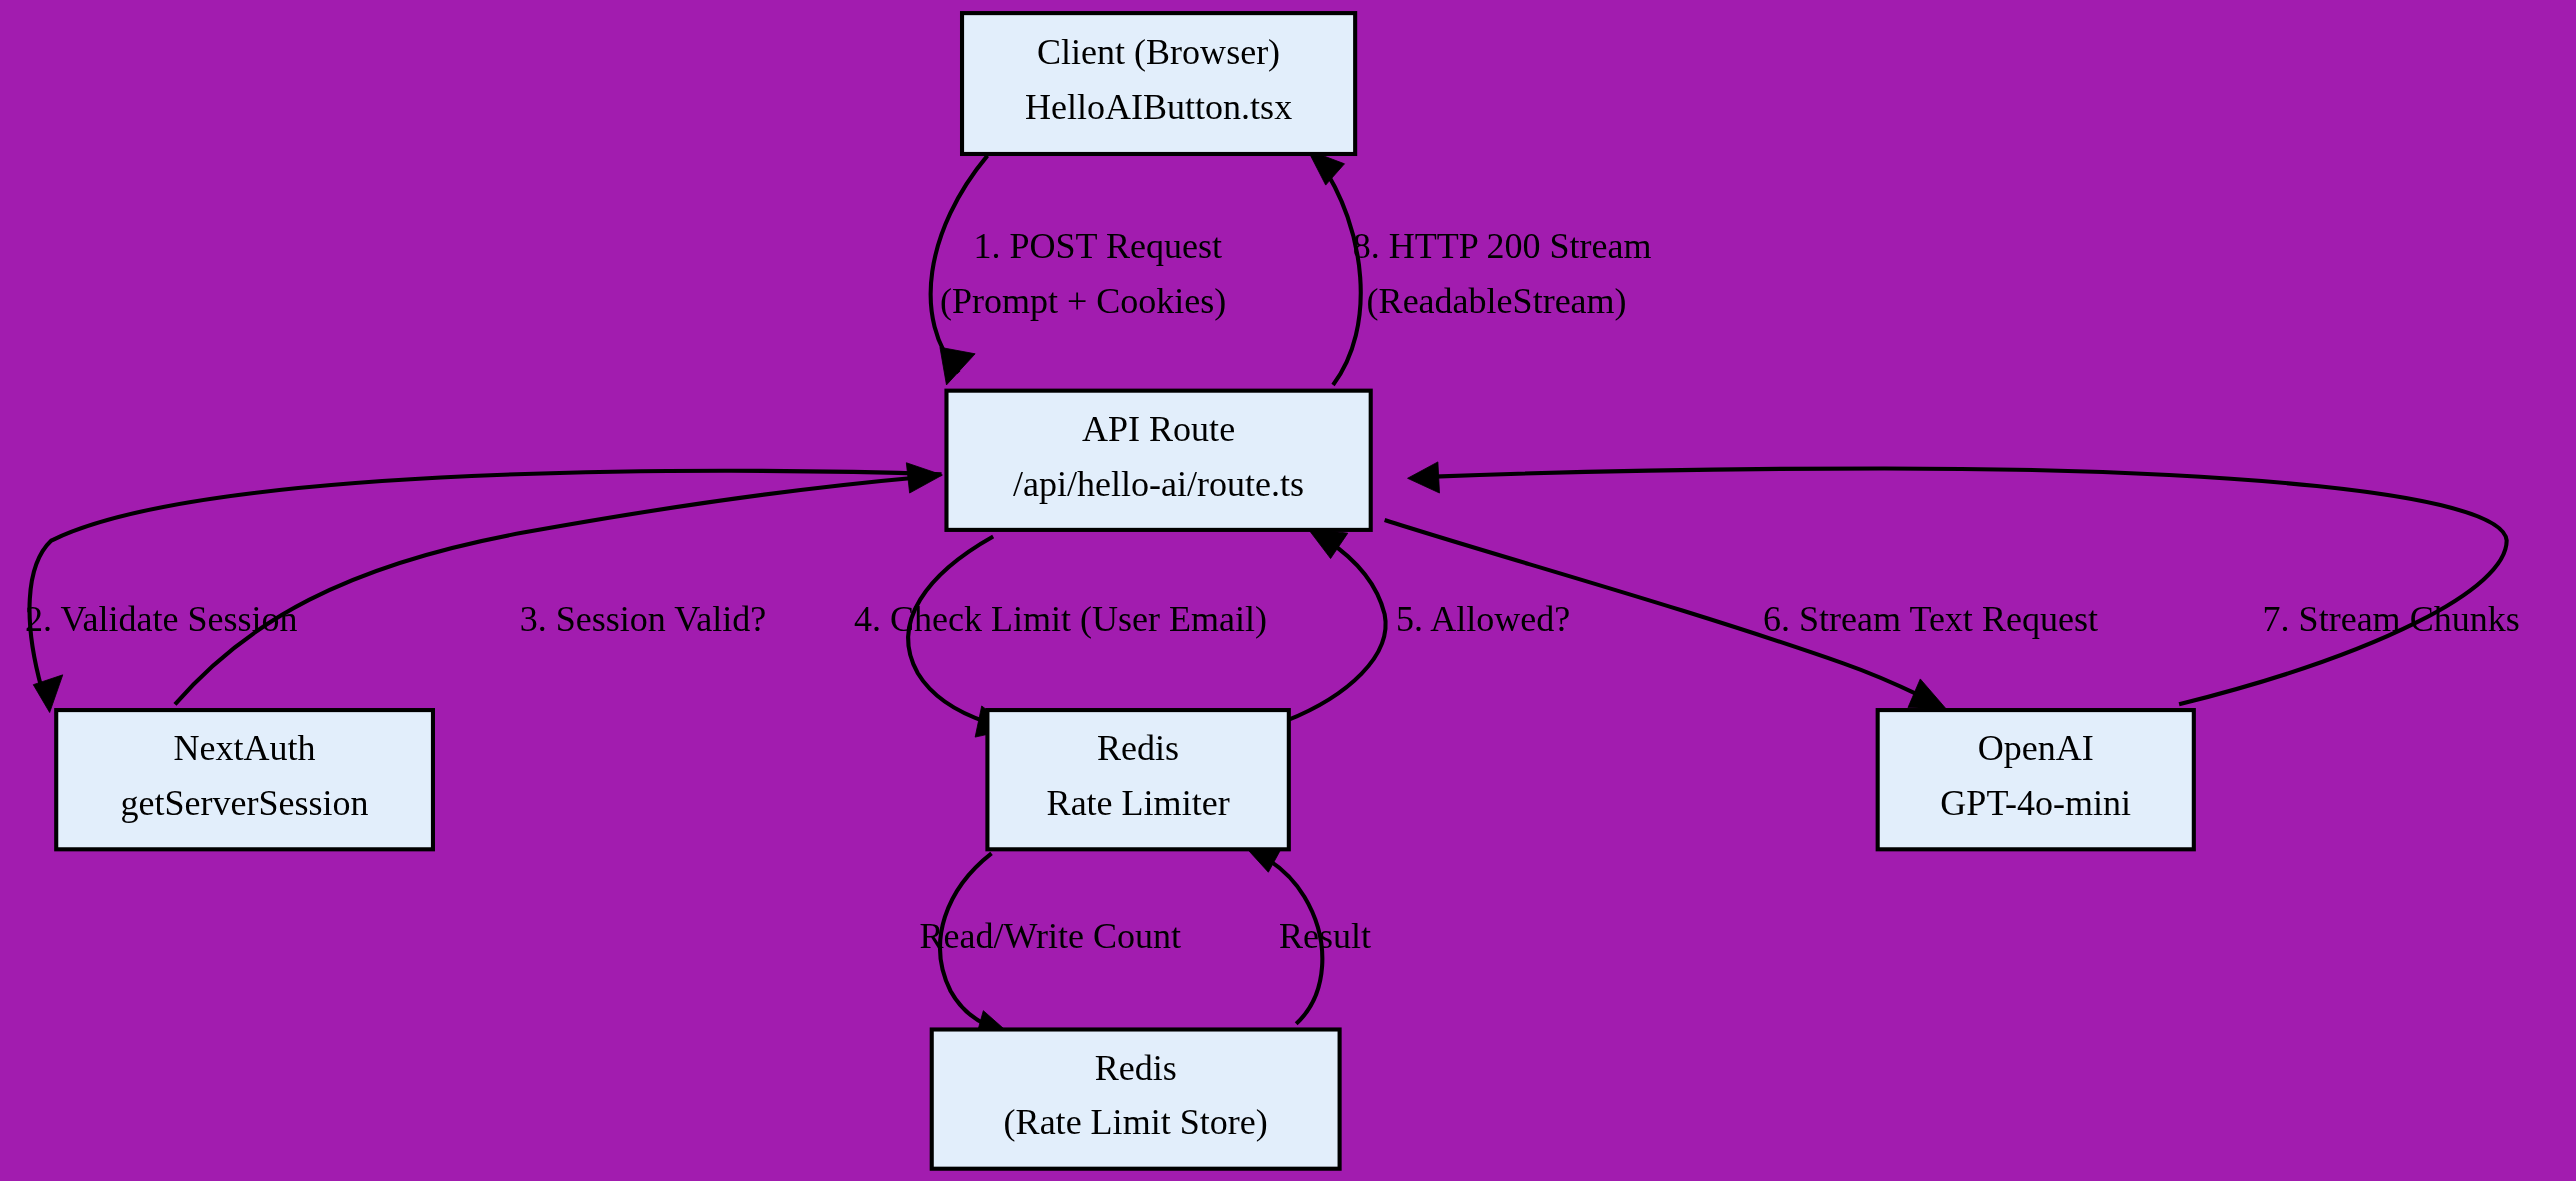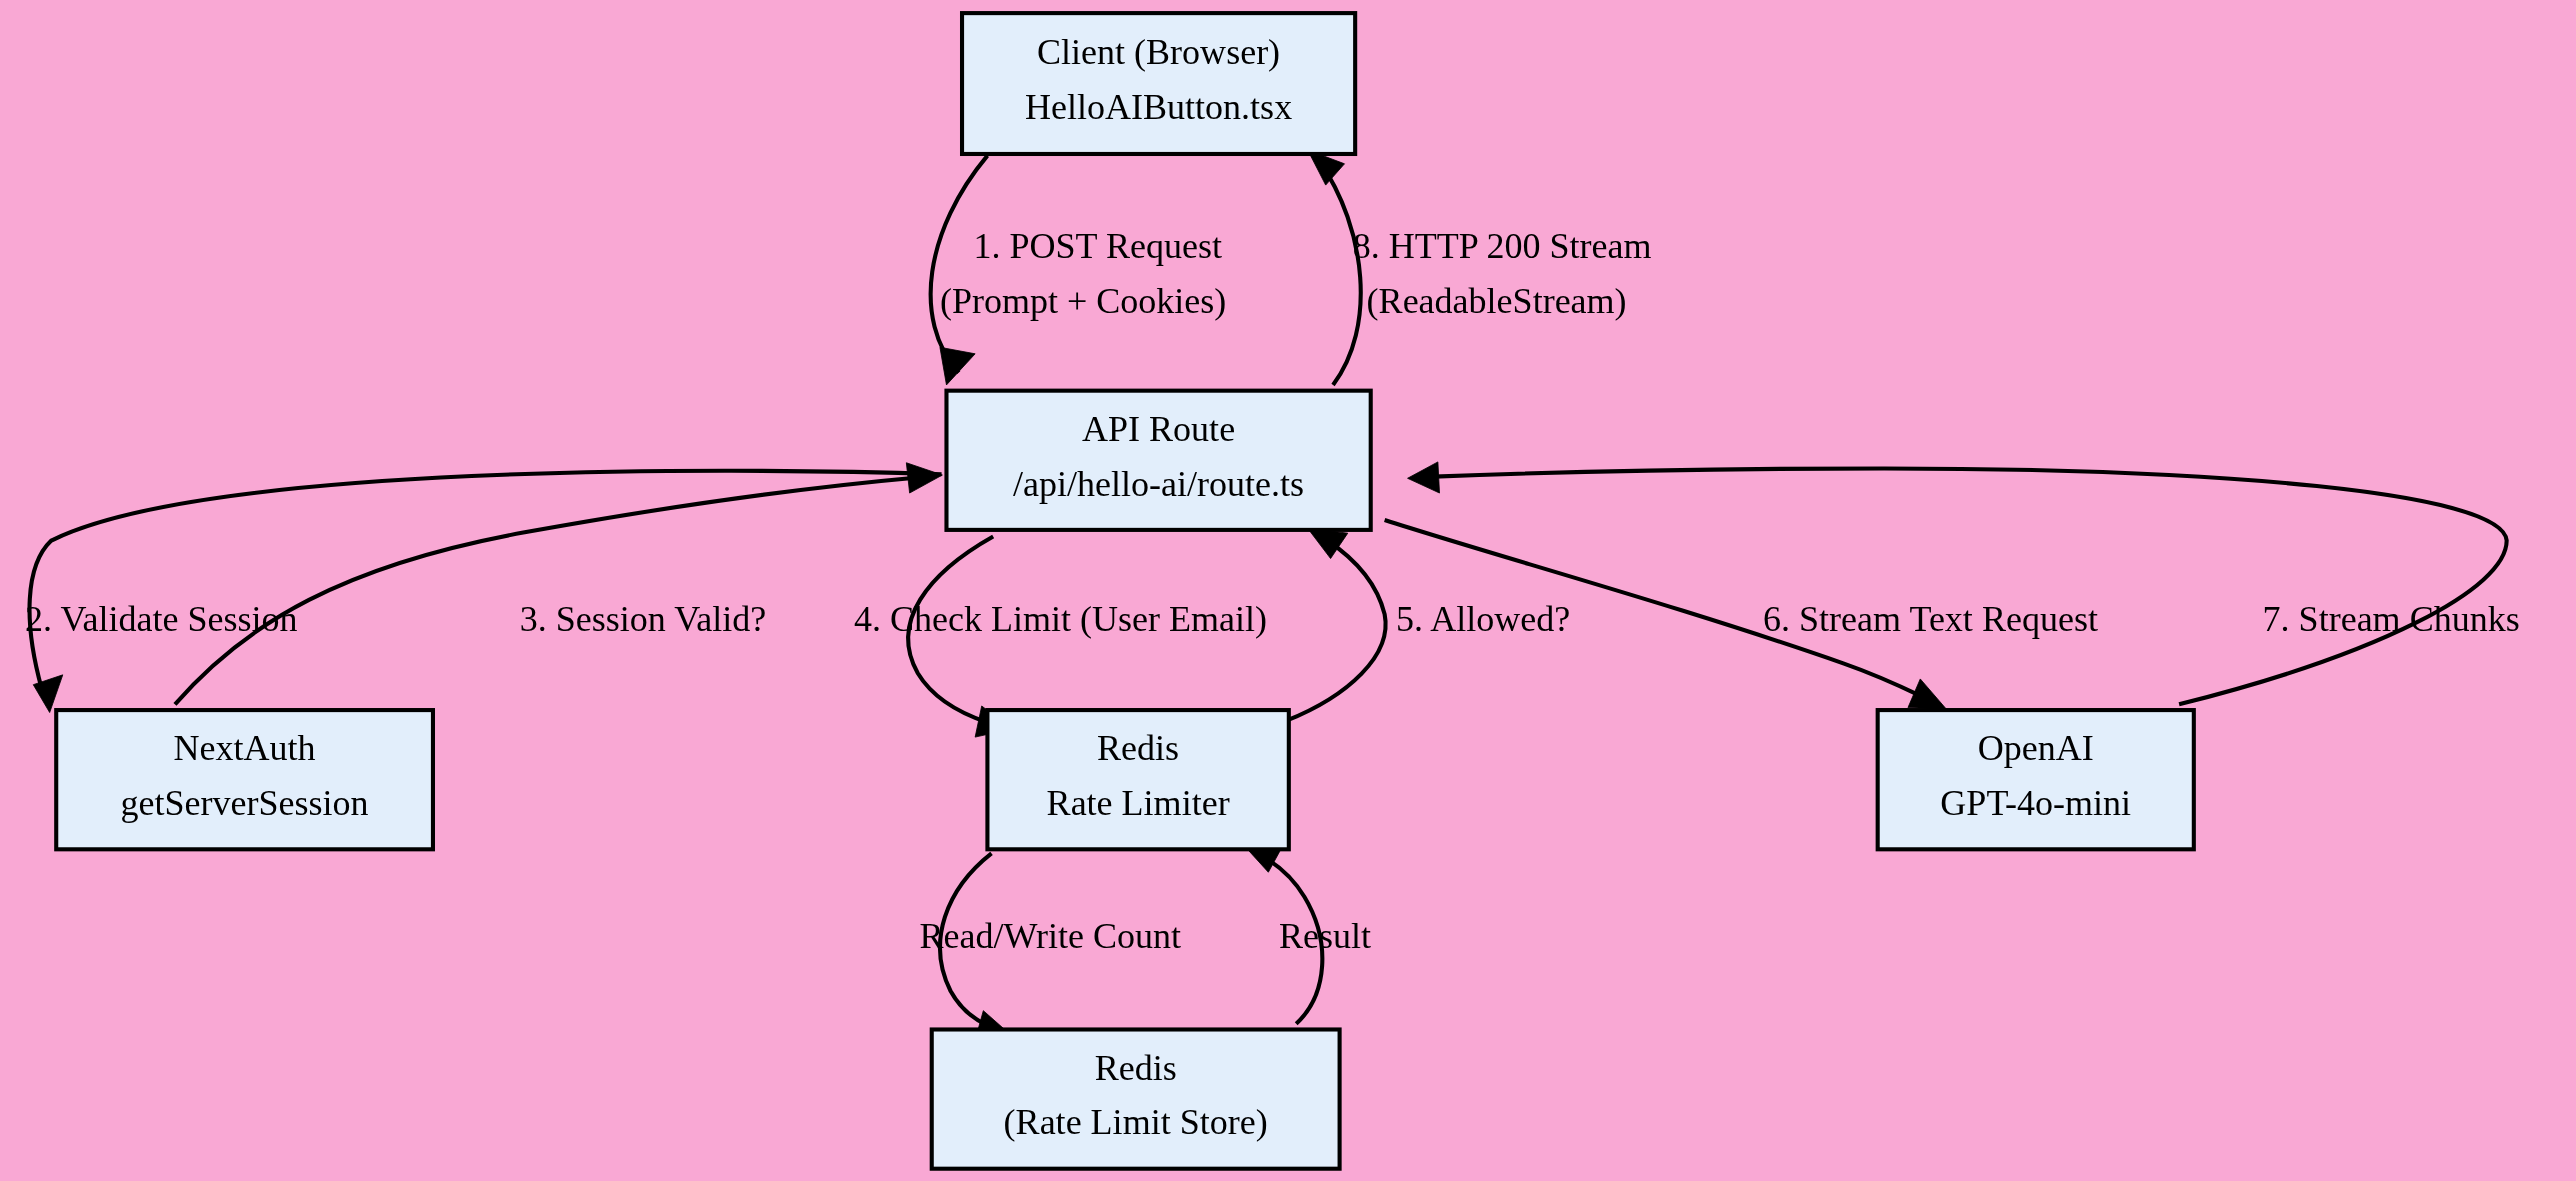--- a/index.html
+++ b/index.html
@@ -4,21 +4,21 @@
 <style>
   html, body {
     margin: 0;
     padding: 0;
     background: #ffffff;
   }
   #canvas-root {
     position: relative;
     width: 2576px;
     height: 1181px;
-    background: #f9a8d4;
+    background: #a21caf;
     overflow: hidden;
     font-family: "Liberation Serif", "DejaVu Serif", serif;
   }
   svg.diagram {
     display: block;
     width: 2576px;
     height: 1181px;
   }
   .node-box {
     fill: #e2eefb;

